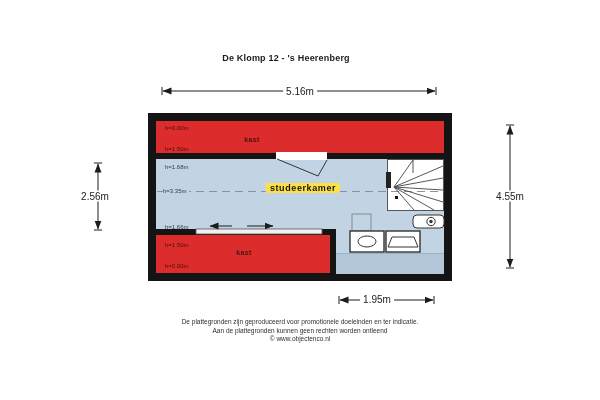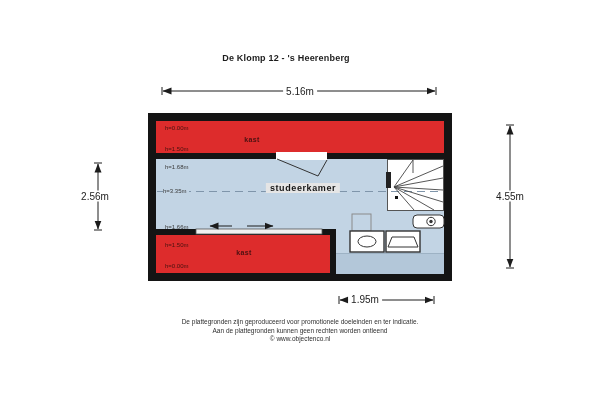--- a/index.html
+++ b/index.html
@@ -18,21 +18,21 @@
   .whitegap{background:#ffffff;z-index:3;}
   .stairbox{background:#ffffff;border:1px solid #555;box-sizing:border-box;z-index:3;}
   .darkstrip{background:#b3c7d9;border-top:1px solid #9db2c4;z-index:2;}
   
   svg.overlay{left:0;top:0;z-index:4;pointer-events:none;}
   
   .lbl{z-index:6;white-space:nowrap;}
   .hlbl{font-size:6px;color:#46120f;line-height:6px;}
   .hlbl.onblue{color:#3a3a3a;}
   .roomname{font-size:9px;font-weight:bold;color:#161616;letter-spacing:.6px;
-    background:#e5e5e5;padding:0 4px;transform:translate(-50%,-50%);}
+    background:#fde047;padding:0 4px;transform:translate(-50%,-50%);}
   .kastname{font-size:7px;font-weight:bold;color:#4a1111;letter-spacing:.4px;transform:translate(-50%,-50%);}
   .dimlbl{font-size:10px;color:#1c1c1c;background:#ffffff;padding:0 3px;transform:translate(-50%,-50%);}
   .h335{background:#c2d4e4;padding-right:2px;}
   
   .footer{left:0;top:318px;width:600px;text-align:center;z-index:5;}
   .footer div{font-size:6.5px;color:#2e2e2e;line-height:8.5px;}
 </style>
 </head>
 <body>
 
@@ -136,19 +136,19 @@
 <div class="abs lbl roomname" style="left:303px;top:188px;">studeerkamer</div>
 <div class="abs lbl hlbl onblue" style="left:165px;top:224px;">h=1.66m</div>
 
 <div class="abs lbl hlbl" style="left:165px;top:242px;">h=1.50m</div>
 <div class="abs lbl kastname" style="left:244px;top:252px;">kast</div>
 <div class="abs lbl hlbl" style="left:165px;top:263px;">h=0.00m</div>
 
 <div class="abs lbl dimlbl" style="left:300px;top:91px;">5.16m</div>
 <div class="abs lbl dimlbl" style="left:95px;top:196px;">2.56m</div>
 <div class="abs lbl dimlbl" style="left:510px;top:196px;">4.55m</div>
-<div class="abs lbl dimlbl" style="left:365px;top:299px;">1.95m</div>
+<div class="abs lbl dimlbl" style="left:377px;top:299px;">1.95m</div>
 
 <div class="abs footer">
   <div>De plattegronden zijn geproduceerd voor promotionele doeleinden en ter indicatie.</div>
   <div>Aan de plattegronden kunnen geen rechten worden ontleend</div>
   <div>© www.objectenco.nl</div>
 </div>
 
 </body></html>

